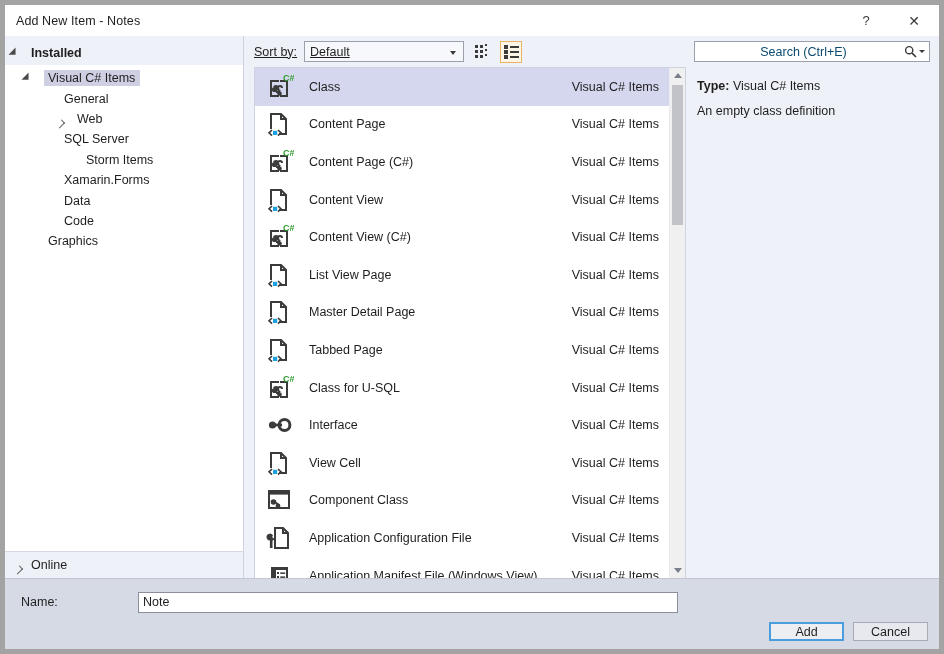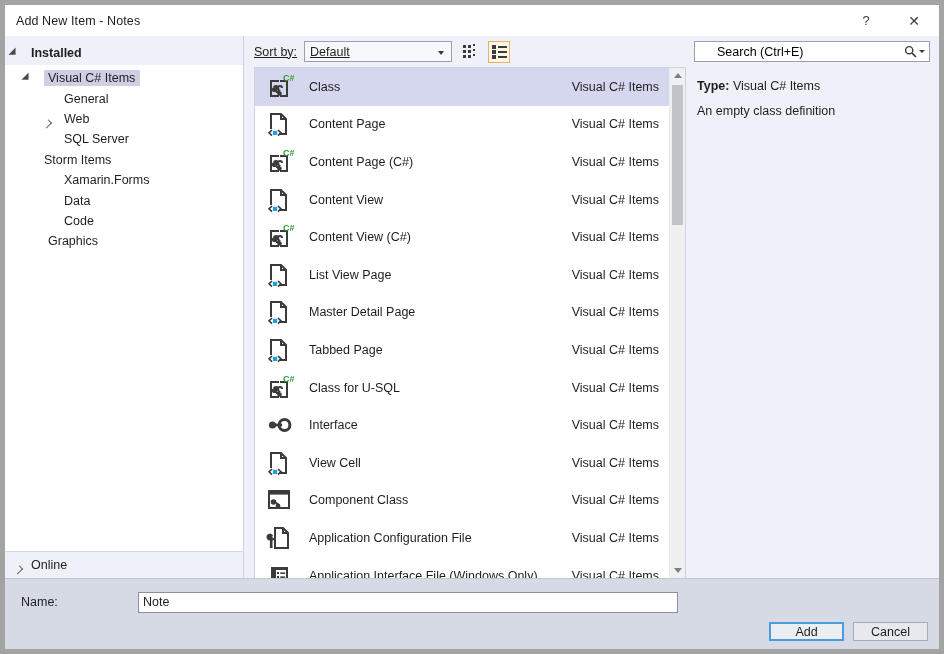--- a/index.html
+++ b/index.html
@@ -163,21 +163,21 @@
     height: 31px;
     flex: 0 0 31px;
     display: flex;
     align-items: center;
     padding: 0 0 0 10px;
     gap: 7px;
     text-decoration: underline;
   }
   #sortby-label { font-size: 12.5px; color: #1e1e1e; }
   #sortby-select {
-    width: 148px; height: 21px;
+    width: 160px; height: 21px;
     box-sizing: border-box;
     border: 1px solid #9aa0ac;
     background: #f7f8fb;
     display: flex;
     align-items: center;
     position: relative;
     font-size: 12.5px;
     padding-left: 5px;
     color: #1e1e1e;
   }
@@ -295,23 +295,24 @@
     box-sizing: border-box;
     border: 1px solid #9aa0ac;
     background: #ffffff;
     display: flex;
     align-items: center;
     position: relative;
     margin-left: 8px;
   }
   #search-input-text {
     flex: 1 1 auto;
-    padding-left: 22px;
-    font-size: 12.5px;
-    color: #000000;
+    padding-left: 8px;
+    font-size: 12.5px;
+    color: #0c4a6e;
+    text-align: center;
   }
   #search-icon-wrap {
     display: flex; align-items: center;
     padding-right: 4px;
     gap: 2px;
   }
   #search-caret {
     width: 0; height: 0;
     border-left: 3px solid transparent;
     border-right: 3px solid transparent;
@@ -404,29 +405,29 @@
         </div>
         <div id="tree">
             <div class="tree-item selected" style="padding-left: 22px;">
               <span class="tri tri-open"></span>
               <span class="tree-label">Visual C# Items</span>
             </div>
             <div class="tree-item" style="padding-left: 38px;">
               <span class="tri"></span>
               <span class="tree-label">General</span>
             </div>
-            <div class="tree-item" style="padding-left: 38px;">
+            <div class="tree-item" style="padding-left: 38px; margin-left: 13px;">
               <span class="tri tri-closed hollow"></span>
               <span class="tree-label">Web</span>
             </div>
             <div class="tree-item" style="padding-left: 38px;">
               <span class="tri"></span>
               <span class="tree-label">SQL Server</span>
             </div>
-            <div class="tree-item" style="padding-left: 18px;">
+            <div class="tree-item" style="padding-left: 60px;">
               <span class="tri"></span>
               <span class="tree-label">Storm Items</span>
             </div>
             <div class="tree-item" style="padding-left: 38px;">
               <span class="tri"></span>
               <span class="tree-label">Xamarin.Forms</span>
             </div>
             <div class="tree-item" style="padding-left: 38px;">
               <span class="tri"></span>
               <span class="tree-label">Data</span>
@@ -670,21 +671,21 @@
                     <circle cx="9" cy="22" r="2.6" fill="#ffffff"></circle>
                     <rect x="12" y="9" width="10" height="13" fill="#ffffff"></rect>
                     <rect x="13" y="11" width="2" height="2" fill="#3b3b3b"></rect>
                     <rect x="16.2" y="11.4" width="5" height="1.5" fill="#3b3b3b"></rect>
                     <rect x="13" y="15" width="2" height="2" fill="#3b3b3b"></rect>
                     <rect x="16.2" y="15.4" width="5" height="1.5" fill="#3b3b3b"></rect>
                     <rect x="13" y="19" width="2" height="2" fill="#3b3b3b"></rect>
                     <rect x="16.2" y="19.4" width="5" height="1.5" fill="#3b3b3b"></rect>
                   </svg>
                 </div>
-                <div class="row-name">Application Interface File (Windows Only)</div>
+                <div class="row-name">Application Manifest File (Windows View)</div>
                 <div class="row-cat">Visual C# Items</div>
               </div>
             </div>
           <div id="list-scroll">
             <div class="sb-arrow up">
                 <i></i>
               </div>
             <div id="list-thumb"></div>
             <div class="sb-arrow down">
                 <i></i>

